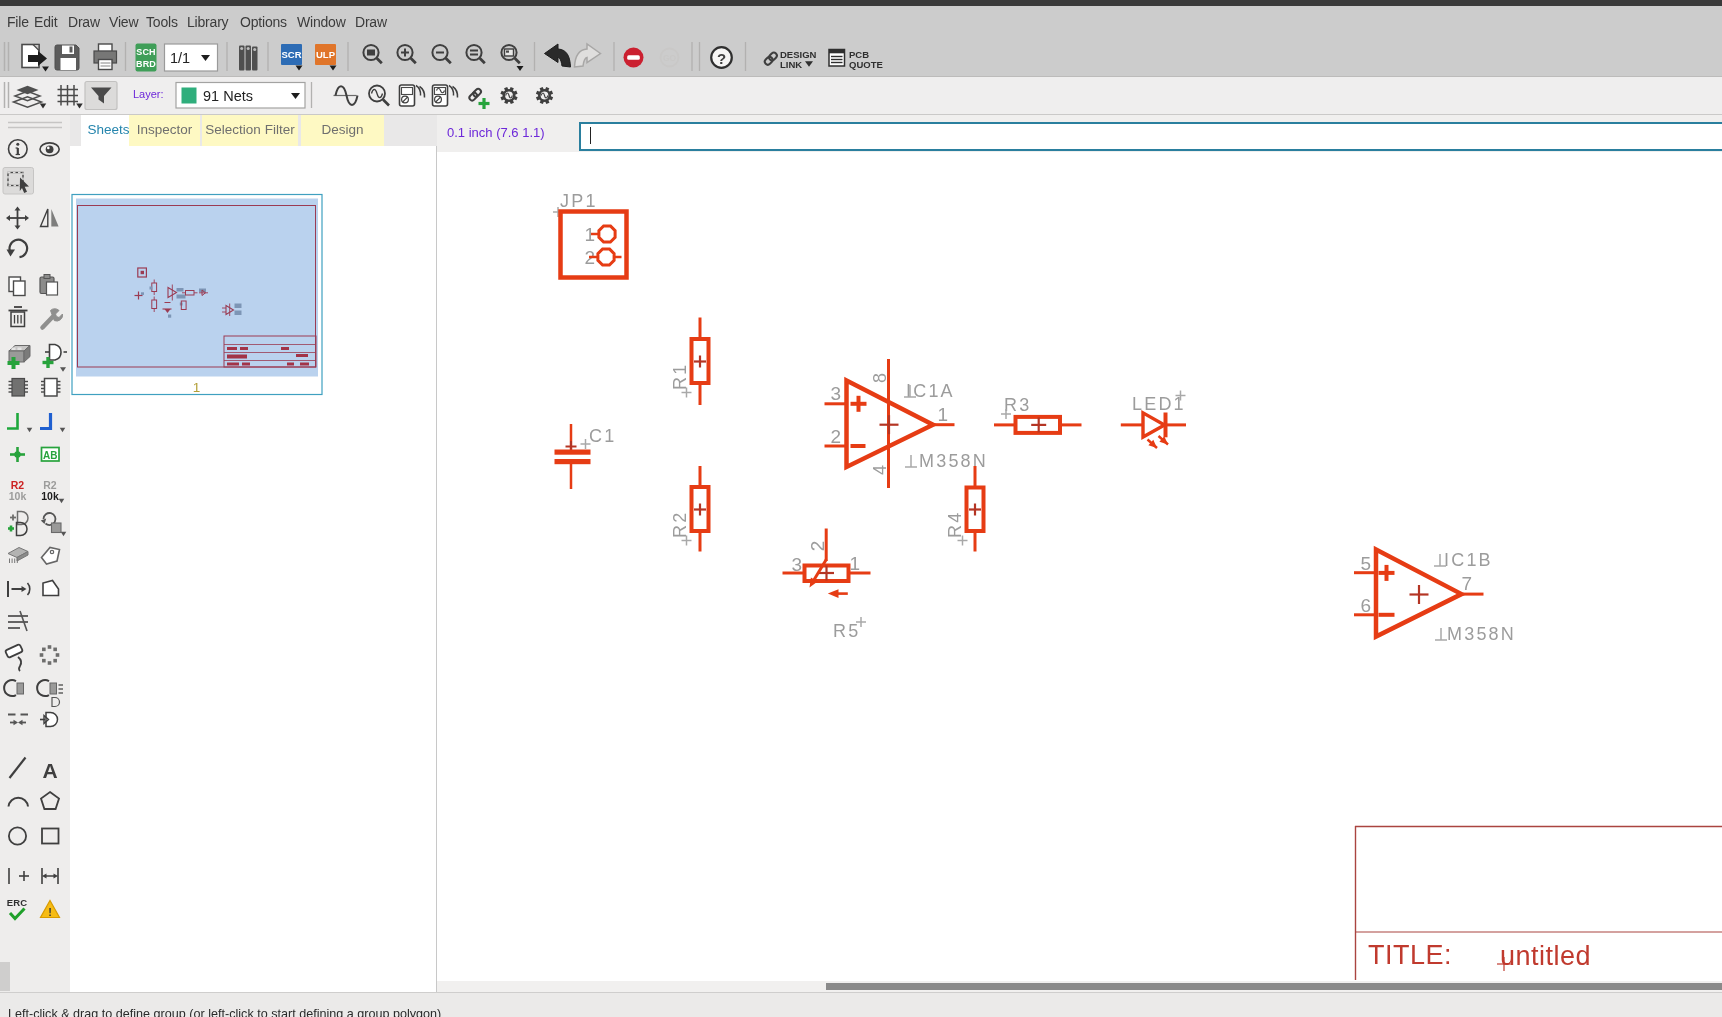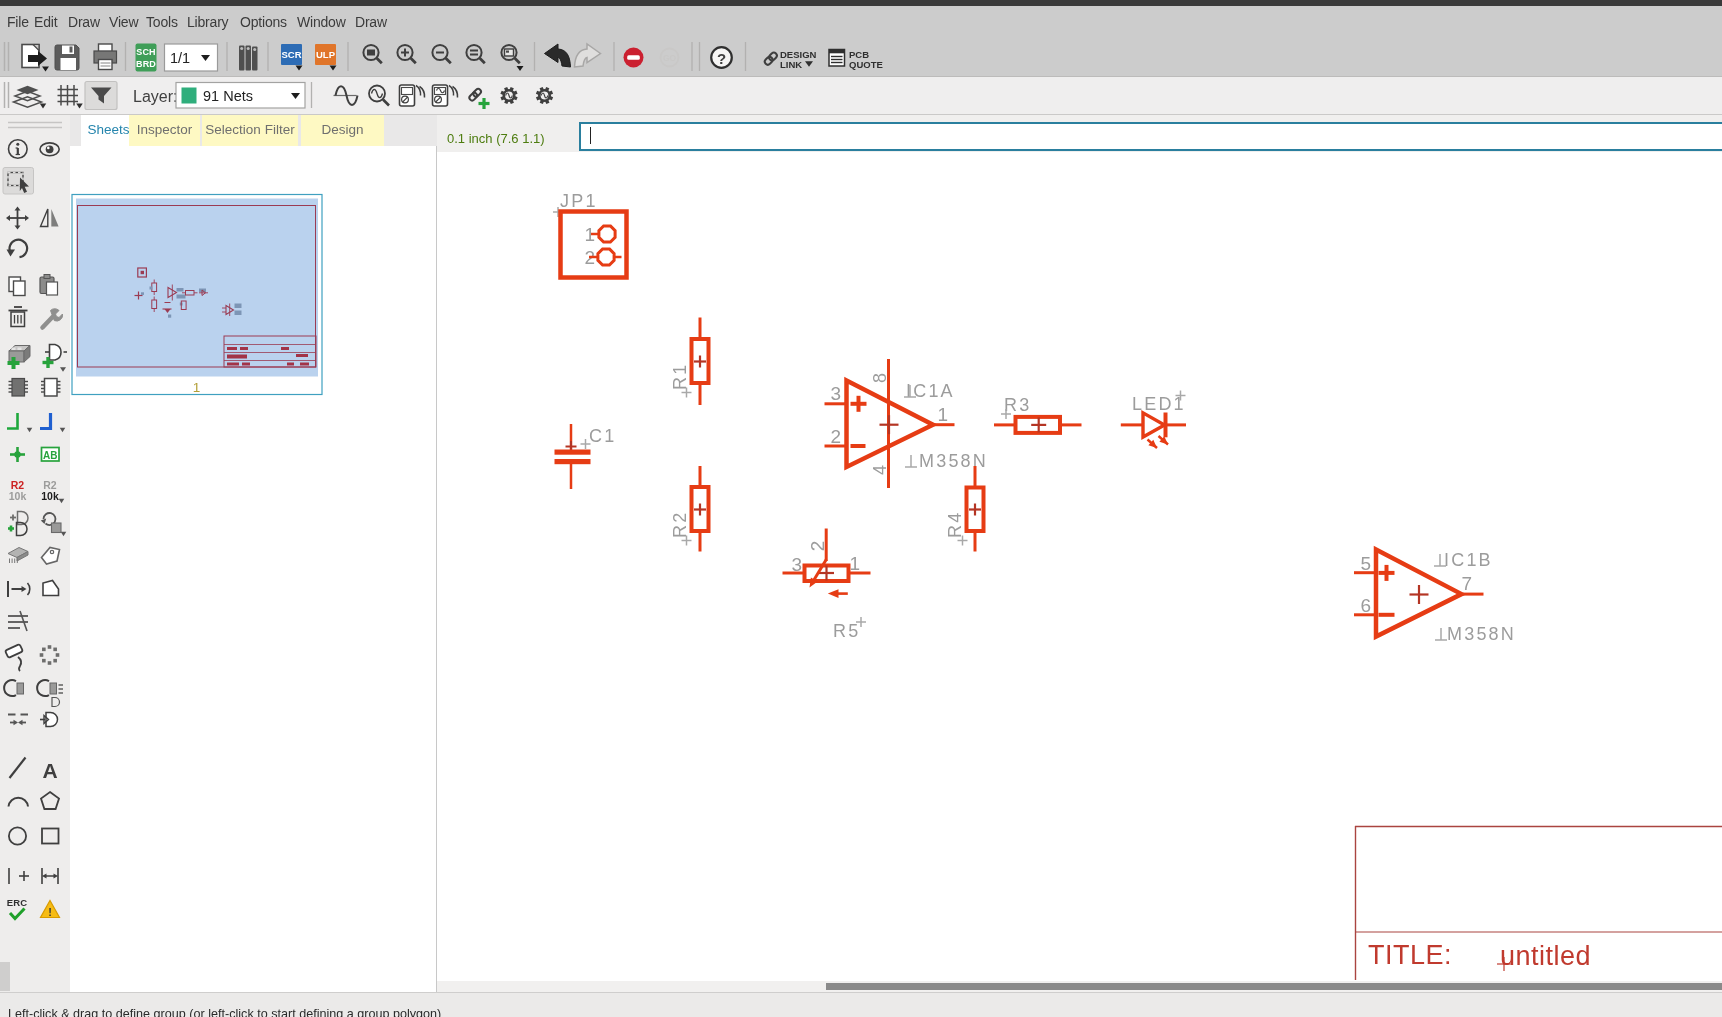--- a/index.html
+++ b/index.html
@@ -8,21 +8,21 @@
   #titlebar{left:0;top:0;width:1722px;height:6px;background:#3a3a3a;}
   #menubar{left:0;top:6px;width:1722px;height:31px;background:#cccccc;padding-left:26px;}
   #menubar span{position:absolute;top:8px;font-size:14px;color:#3c3c3c;letter-spacing:-0.2px;}
   #toolbar1{left:0;top:37px;width:1722px;height:39px;background:#cccccc;border-bottom:1px solid #bcbbba;}
   #toolbar2{left:0;top:77px;width:1722px;height:37px;background:#efeeee;border-bottom:1px solid #cac9c8;}
   #tabrow{left:70px;top:115px;width:367px;height:31px;background:#e9e8e8;}
   .tab{position:absolute;top:0;height:31px;background:#fef9c3;color:#6f6f6f;font-size:14px;
        text-align:center;line-height:30px;font-size:13.5px;}
   #tabsheets{left:2px;width:55px;background:#ffffff;color:#2585ad;border-bottom:3px solid #2585ad;margin-left:9px;}
   #coordbar{left:437px;top:115px;width:1285px;height:37px;background:#f0efee;}
-  #coordtext{left:447px;top:131px;font-size:13px;color:#4d7c0f;text-align:right;}
+  #coordtext{left:447px;top:125px;font-size:13px;color:#6d28d9;text-align:right;}
   #cmdinput{left:579px;top:122px;width:1141px;height:25px;background:#ffffff;border:2px solid #2a7f9e;}
   #cursor{left:590px;top:127px;width:1px;height:17px;background:#222;}
   #sidebar{left:0;top:115px;width:70px;height:877px;background:#eeedec;}
   #panel{left:70px;top:146px;width:366px;height:846px;background:#ffffff;border-right:1px solid #c8c8c8;}
   #canvas{left:437px;top:152px;width:1285px;height:829px;background:#ffffff;}
   #hscroll{left:437px;top:981px;width:1285px;height:11px;background:#f1f0ef;}
   #hthumb{left:826px;top:983px;width:896px;height:7px;background:#8a8a8a;}
   #statusbar{left:0;top:992px;width:1722px;height:25px;background:#ebeae9;border-top:1px solid #cfcecd;}
   #statustext{left:8px;top:999px;font-size:12.6px;color:#2b2b2b;margin-top:8px;}
   svg text{font-family:"Liberation Sans",sans-serif;}
@@ -44,21 +44,21 @@
 <div class="abs" id="toolbar1"></div>
 <div class="abs" id="toolbar2"></div>
 <div class="abs" id="sidebar"></div>
 <div class="abs" id="tabrow">
   <div class="tab" id="tabsheets">Sheets</div>
   <div class="tab" style="left:59px;width:71px;">Inspector</div>
   <div class="tab" style="left:132px;width:96px;">Selection Filter</div>
   <div class="tab" style="left:231px;width:83px;">Design Manager</div>
 </div>
 <div class="abs" id="coordbar"></div>
-<div class="abs" style="left:133px;top:88px;font-size:16px;color:#404040;">Layer:</div>
+<div class="abs" style="left:133px;top:88px;font-size:11px;color:#6d28d9;">Layer:</div>
 <div class="abs" id="coordtext">0.1 inch (7.6 1.1)</div>
 <div class="abs" id="cmdinput"></div>
 <div class="abs" id="cursor"></div>
 <div class="abs" id="panel"></div>
 <div class="abs" id="canvas"></div>
 <div class="abs" id="hscroll"></div>
 <div class="abs" id="hthumb"></div>
 <div class="abs" id="statusbar"></div>
 <div class="abs" id="statustext">Left-click &amp; drag to define group (or left-click to start defining a group polygon)</div>
 

